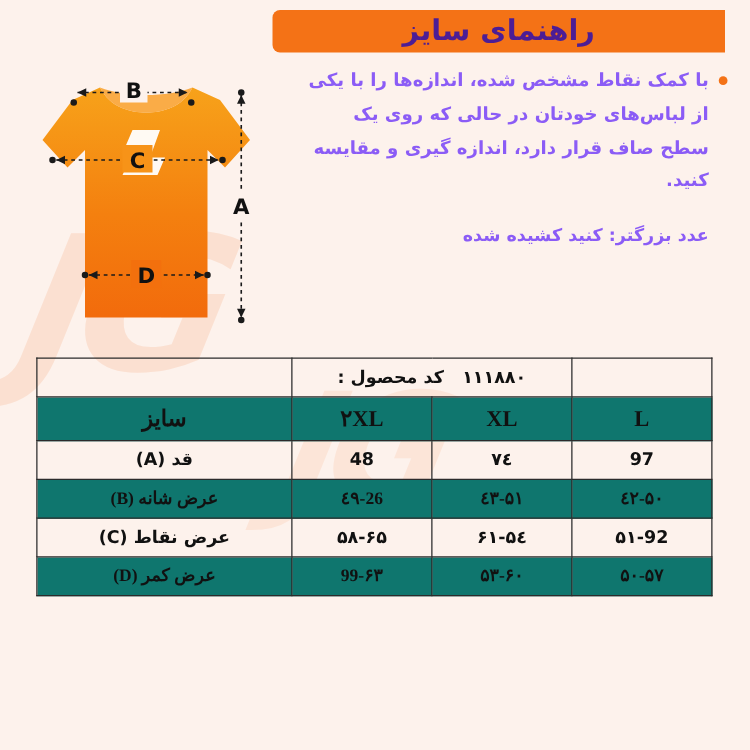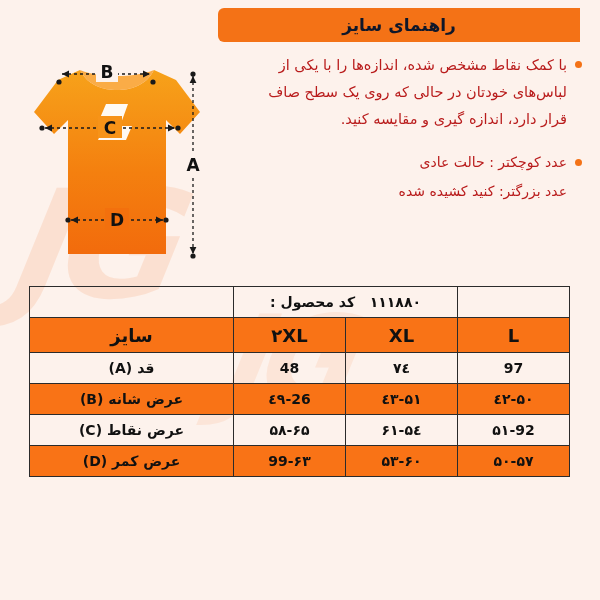--- a/index.html
+++ b/index.html
@@ -45,22 +45,22 @@
     left:218px;top:8px;
     width:362px;height:34px;
     background:#f47216;
     border-radius:6px 0 0 6px;
     z-index:3;
   }
   .header-title{
     position:absolute;
     inset:0;
     display:flex;align-items:center;justify-content:center;
-    color:#0f172a;
-    font-size:17px;
+    color:#4c1d95;
+    font-size:23px;
     font-weight:bold;
     letter-spacing:0.5px;
   }
 
   
   .shirt-area{
     position:absolute;
     left:18px;top:42px;
     width:210px;height:250px;
     z-index:2;
@@ -88,22 +88,22 @@
     flex:0 0 auto;
     width:7px;height:7px;
     border-radius:50%;
     background:#f47216;
     margin-top:9px;
   }
   .note-text{
     flex:1 1 auto;
     font-size:14.5px;
     line-height:1.85;
-    color:#b91c1c;
-    font-weight:normal;
+    color:#8b5cf6;
+    font-weight:bold;
   }
   .note-text.small{font-size:14px;line-height:1.75;}
   .note-gap{height:14px;}
 
   
   .table-wrap{
     position:absolute;
     left:30px;top:286px;
     width:540px;
     z-index:2;
@@ -143,21 +143,21 @@
   td.label{
     font-size:14px;
     color:#111;
     font-weight:bold;
   }
   td.val{
     color:#f06a12;
     font-size:14px;
     font-weight:bold;
   }
-  tr.shade td{background:#f97316;}
+  tr.shade td{background:#0f766e;font-family:Liberation Serif, serif;}
   tr.plain td{background:transparent;}
 
   
   .footer{
     position:absolute;
     left:0;right:0;bottom:18px;
     text-align:center;
     font-size:13px;
     color:#333;
     z-index:2;
@@ -231,24 +231,20 @@
       <text x="175" y="129" text-anchor="middle" font-family="DejaVu Sans, sans-serif" font-size="17" font-weight="bold" fill="#111">A</text>
     </svg>
   </div>
 
   <div class="notes">
     <div class="note-row">
       <div class="bullet"></div>
       <div class="note-text">با کمک نقاط مشخص شده، اندازه‌ها را با یکی از لباس‌های خودتان در حالی که روی یک سطح صاف قرار دارد، اندازه گیری و مقایسه کنید.</div>
     </div>
     <div class="note-gap"></div>
-    <div class="note-row">
-      <div class="bullet"></div>
-      <div class="note-text small">عدد کوچکتر : حالت عادی</div>
-    </div>
     <div class="note-row">
       <div class="bullet" style="visibility:hidden"></div>
       <div class="note-text small">عدد بزرگتر: کنید کشیده شده</div>
     </div>
   </div>
 
   <div class="table-wrap">
     <table class="size">
       <colgroup>
         <col style="width:112px">

